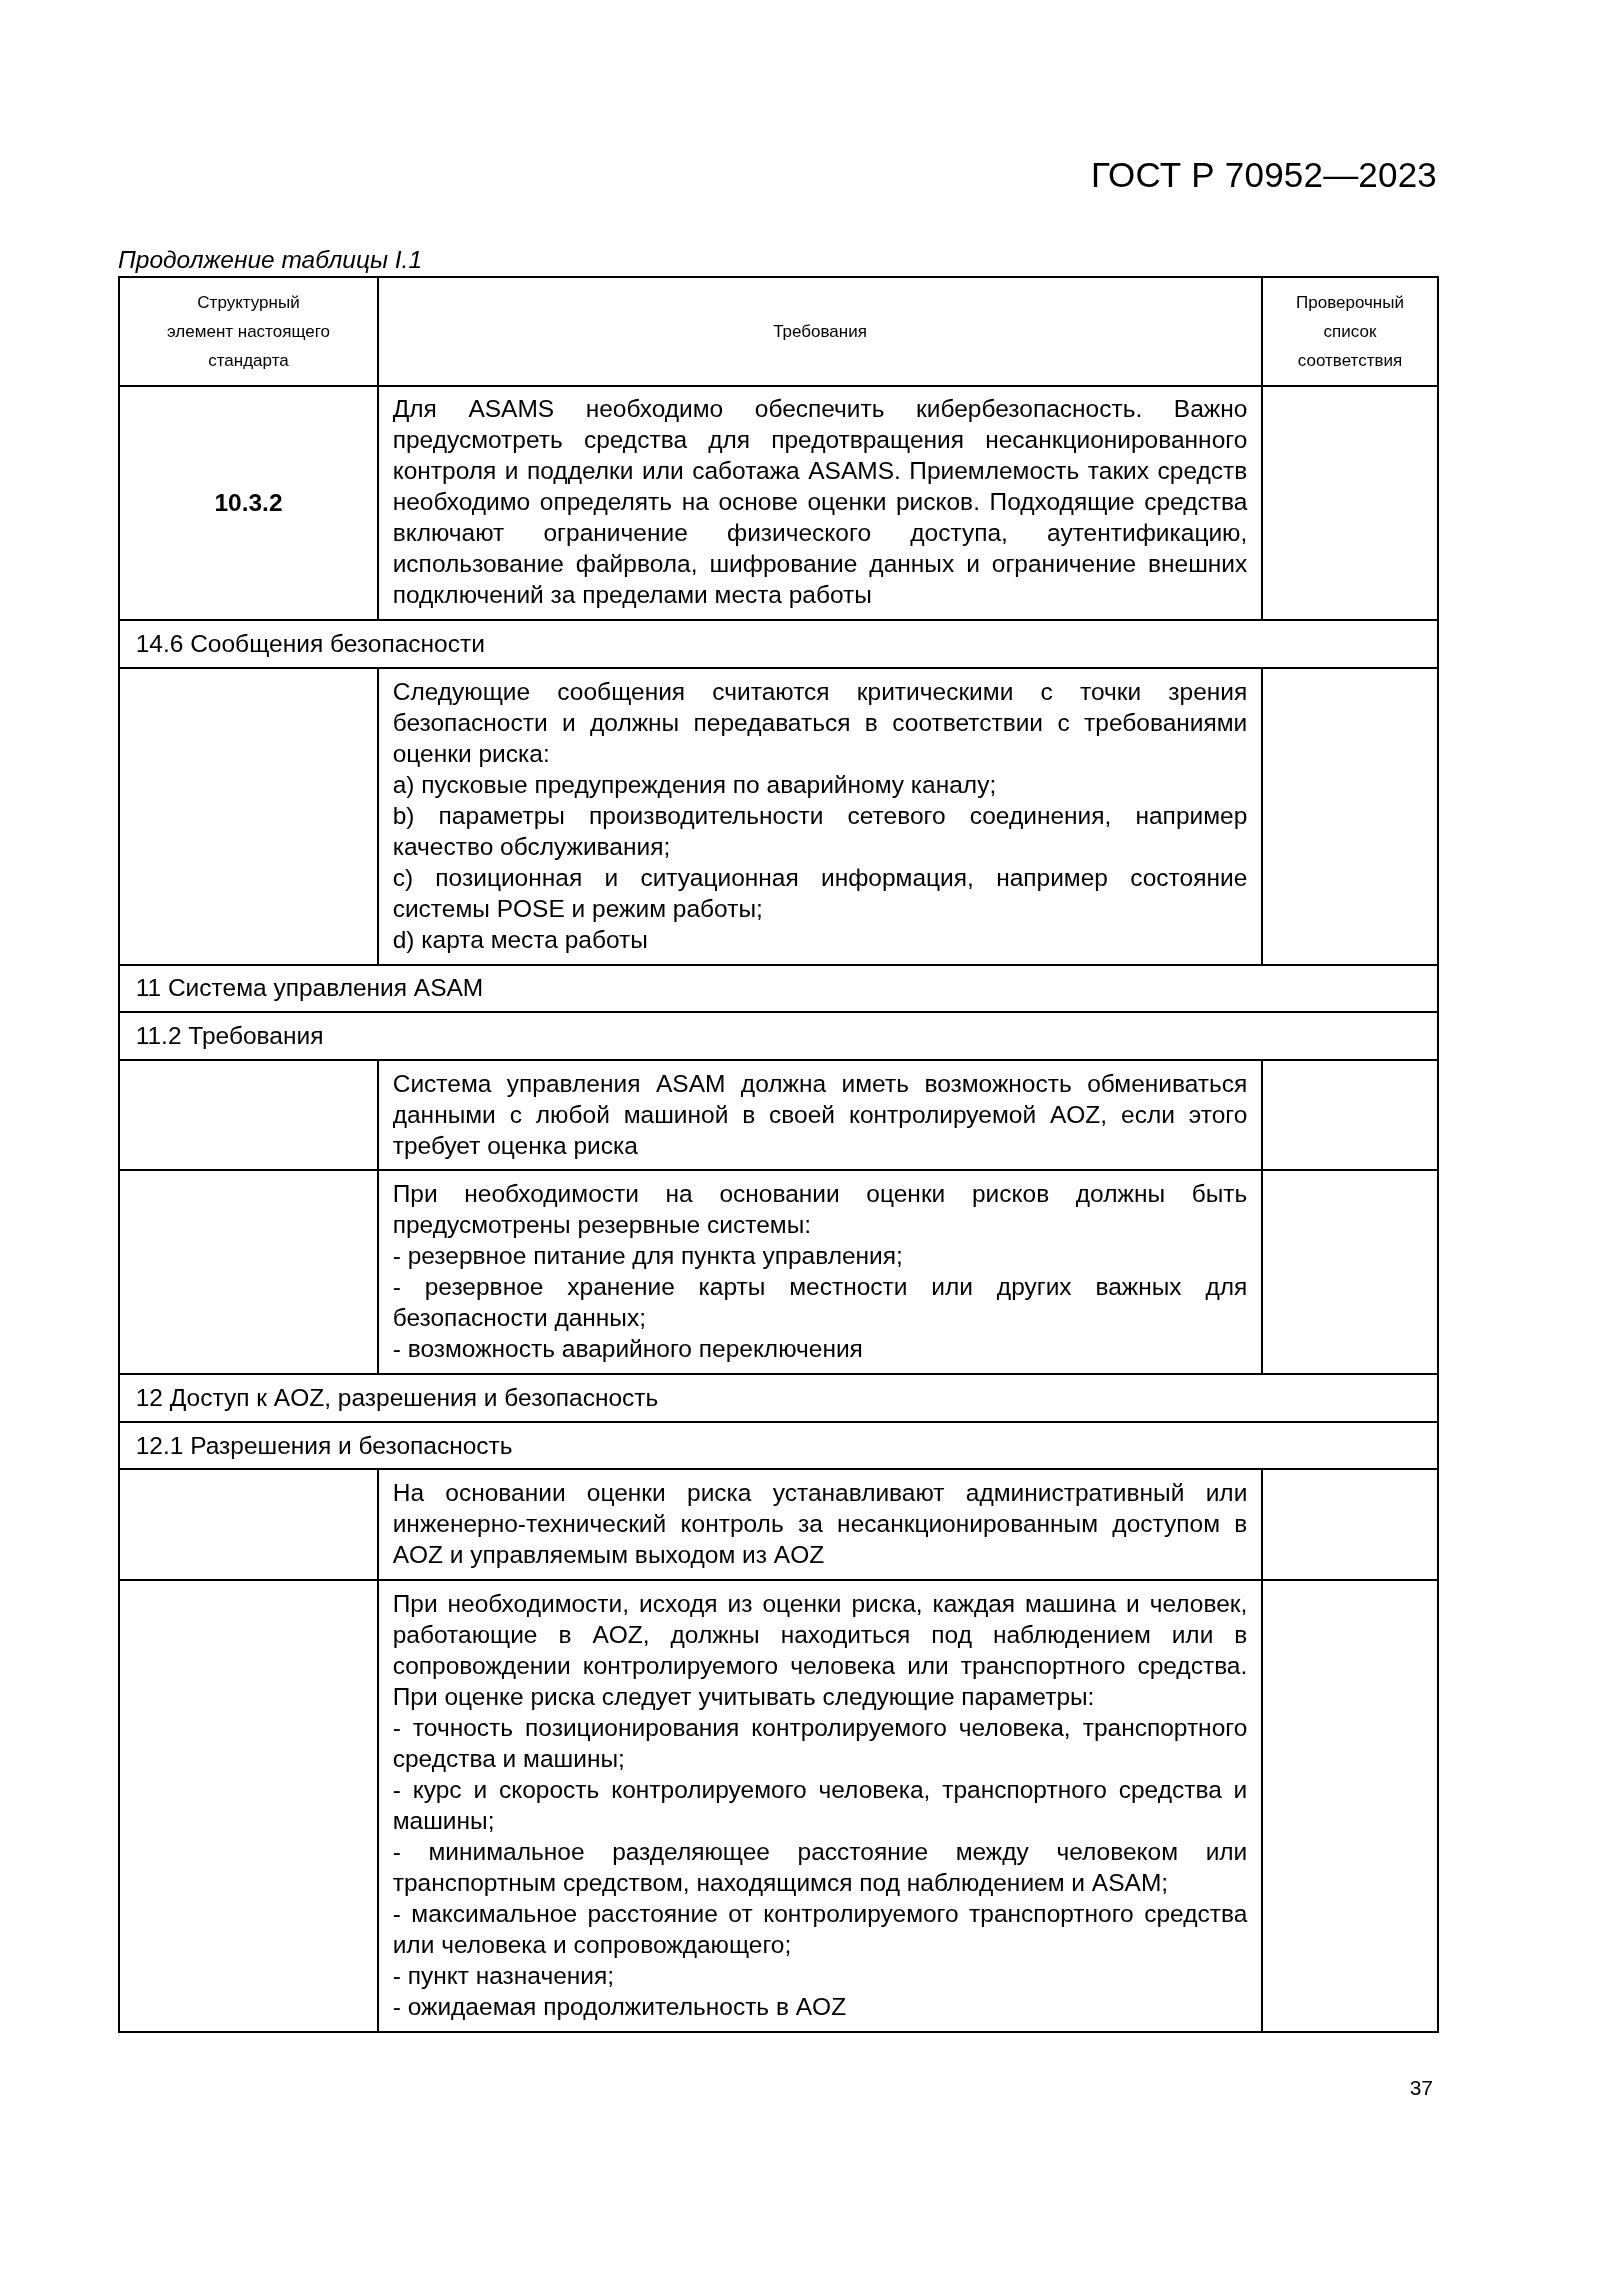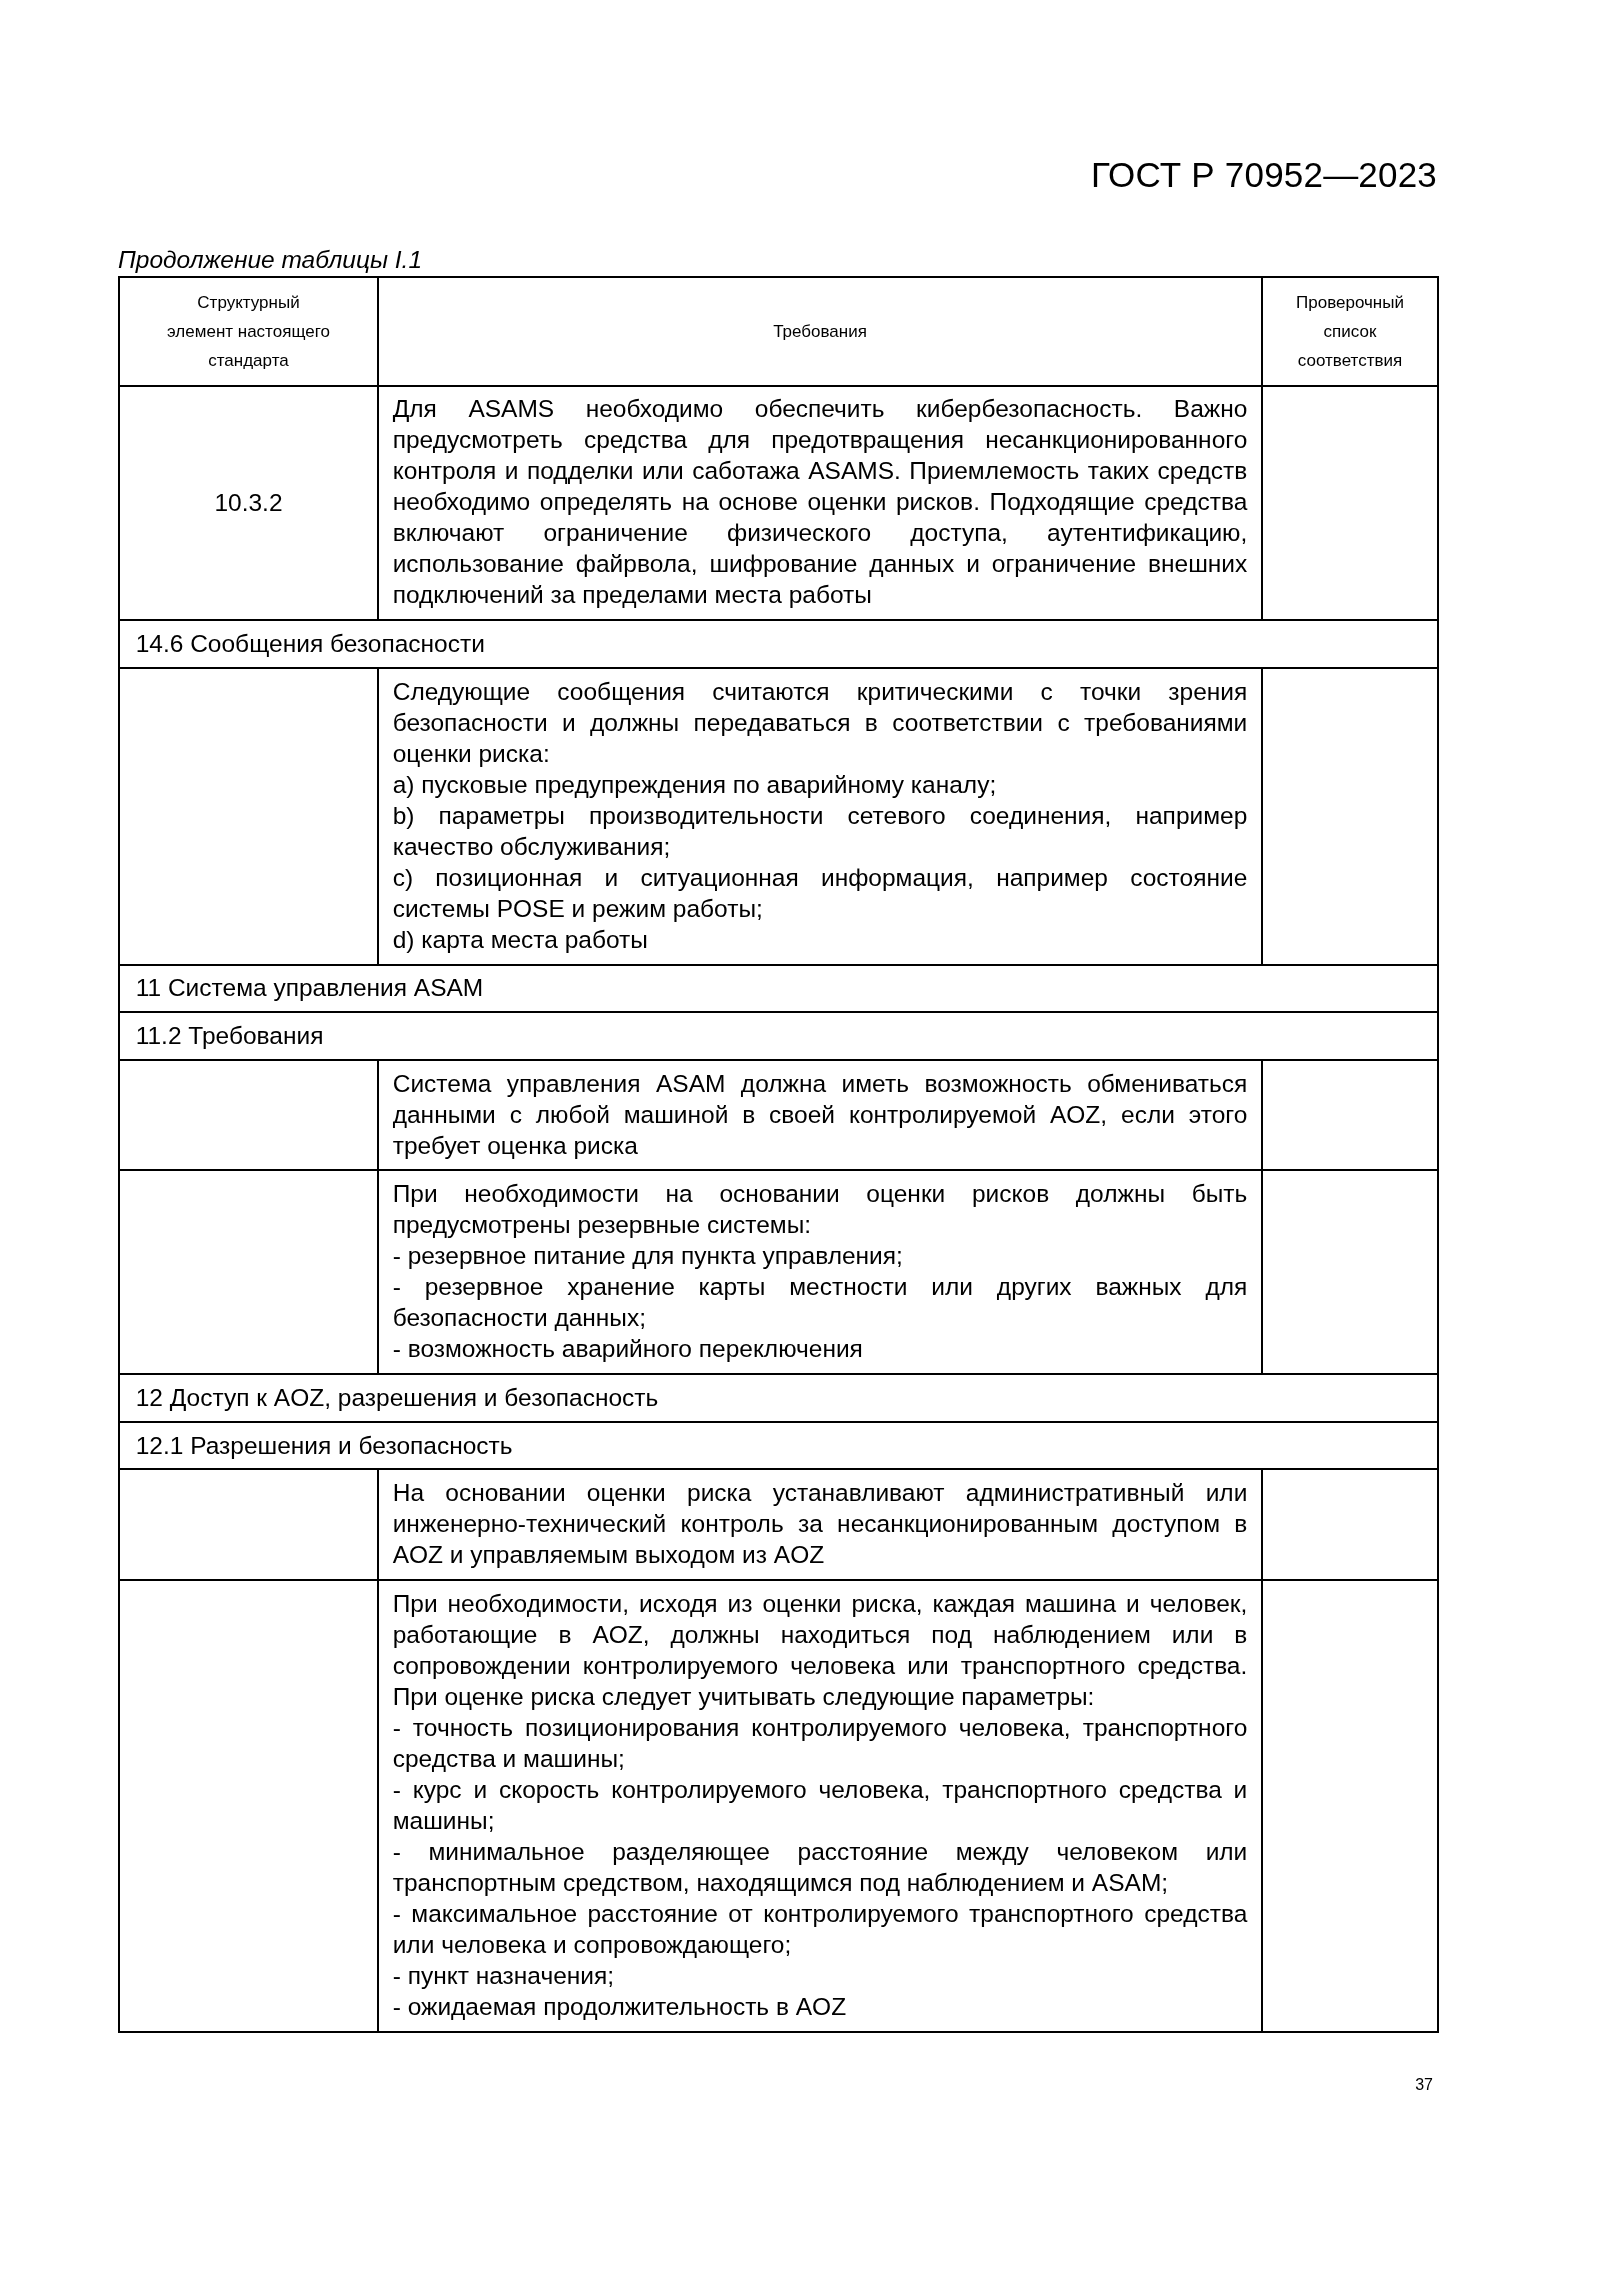--- a/index.html
+++ b/index.html
@@ -50,40 +50,41 @@
     padding: 9.8px 7.8px;
     line-height: 29px;
     white-space: pre-line;
     font-size: 17px;
   }
   .std-table td.cell-structural {
     text-align: center;
     vertical-align: middle;
     padding: 5.9px 7.8px;
     line-height: 30px;
+    font-weight: bold;
   }
   .std-table td.cell-req {
     text-align: justify;
     padding: 6.9px 13.7px 8.8px 13.7px;
     line-height: 31px;
     white-space: pre-line;
   }
   .std-table td.cell-check {
     padding: 5.9px 7.8px;
   }
   .std-table td.cell-section {
     text-align: left;
     padding: 7.8px 13.7px 8.8px 15.7px;
     line-height: 29px;
   }
   .page-number {
     position: absolute;
     top: 2076px;
     right: 188px;
-    font-size: 16px;
+    font-size: 21px;
   }
 </style>
 </head>
 <body>
 
 <div class="doc-header">ГОСТ Р 70952—2023</div>
 
 <div class="table-caption">Продолжение таблицы I.1</div>
 
 <table class="std-table">

